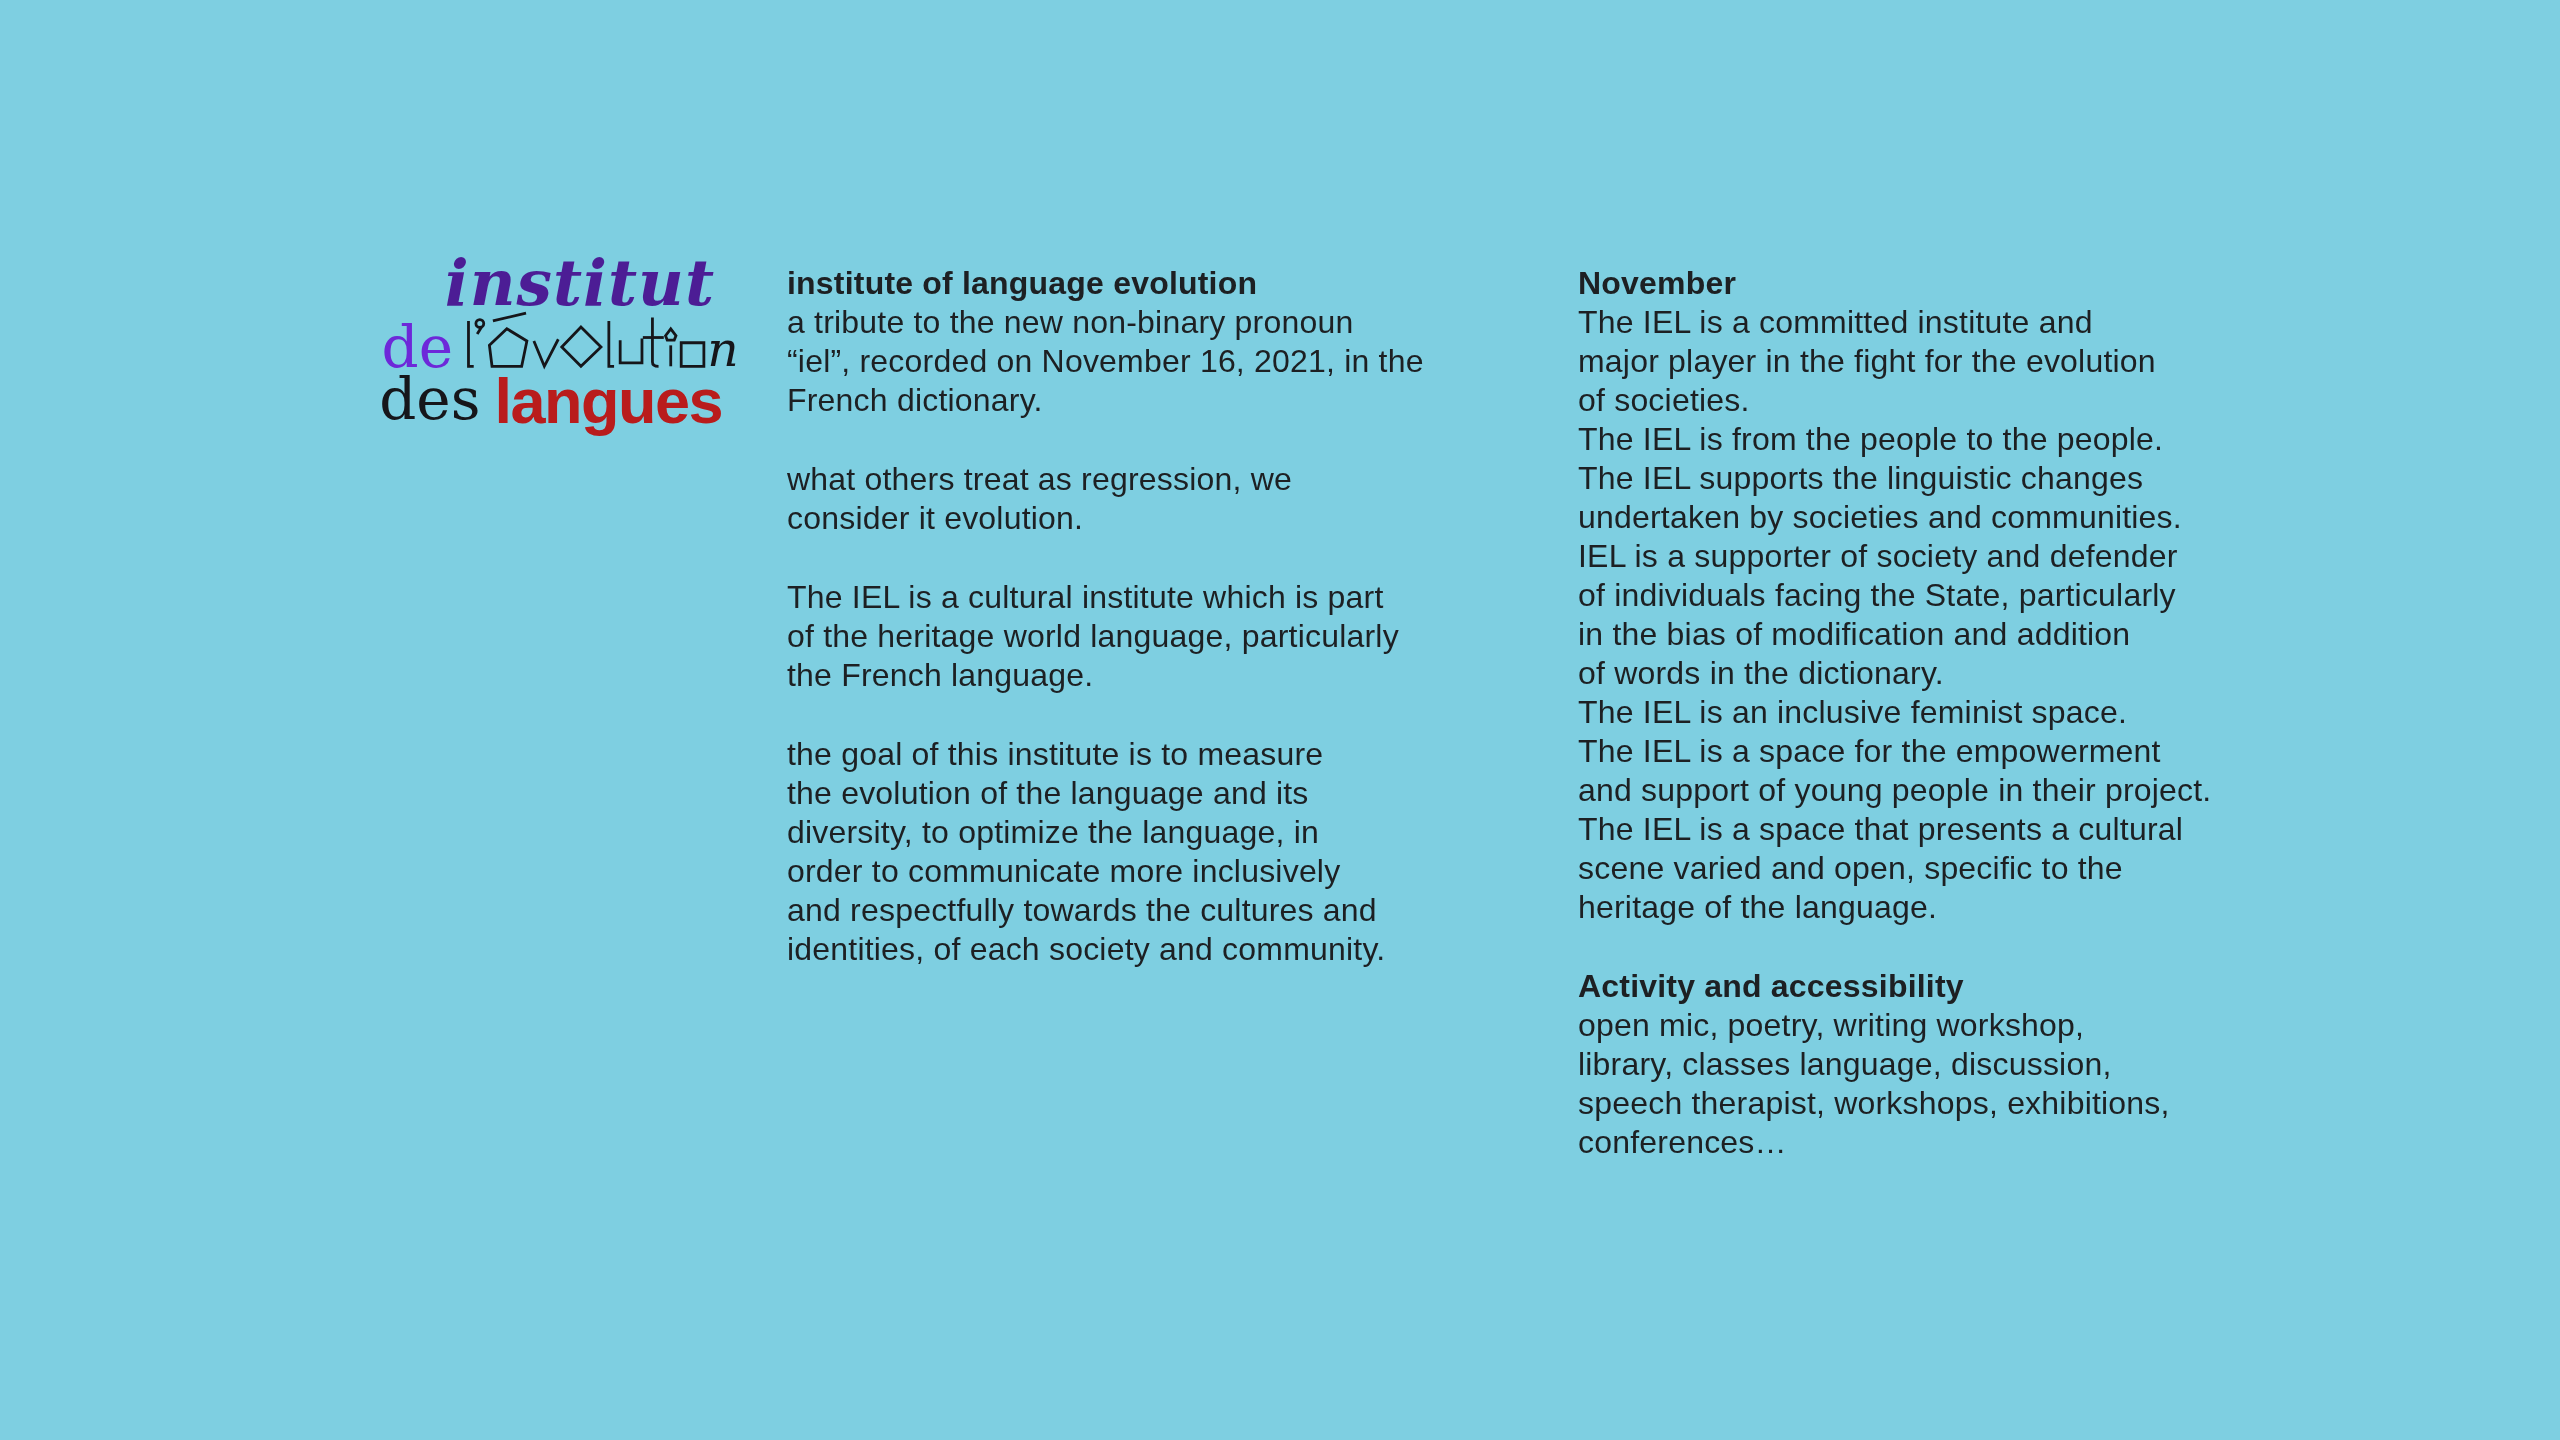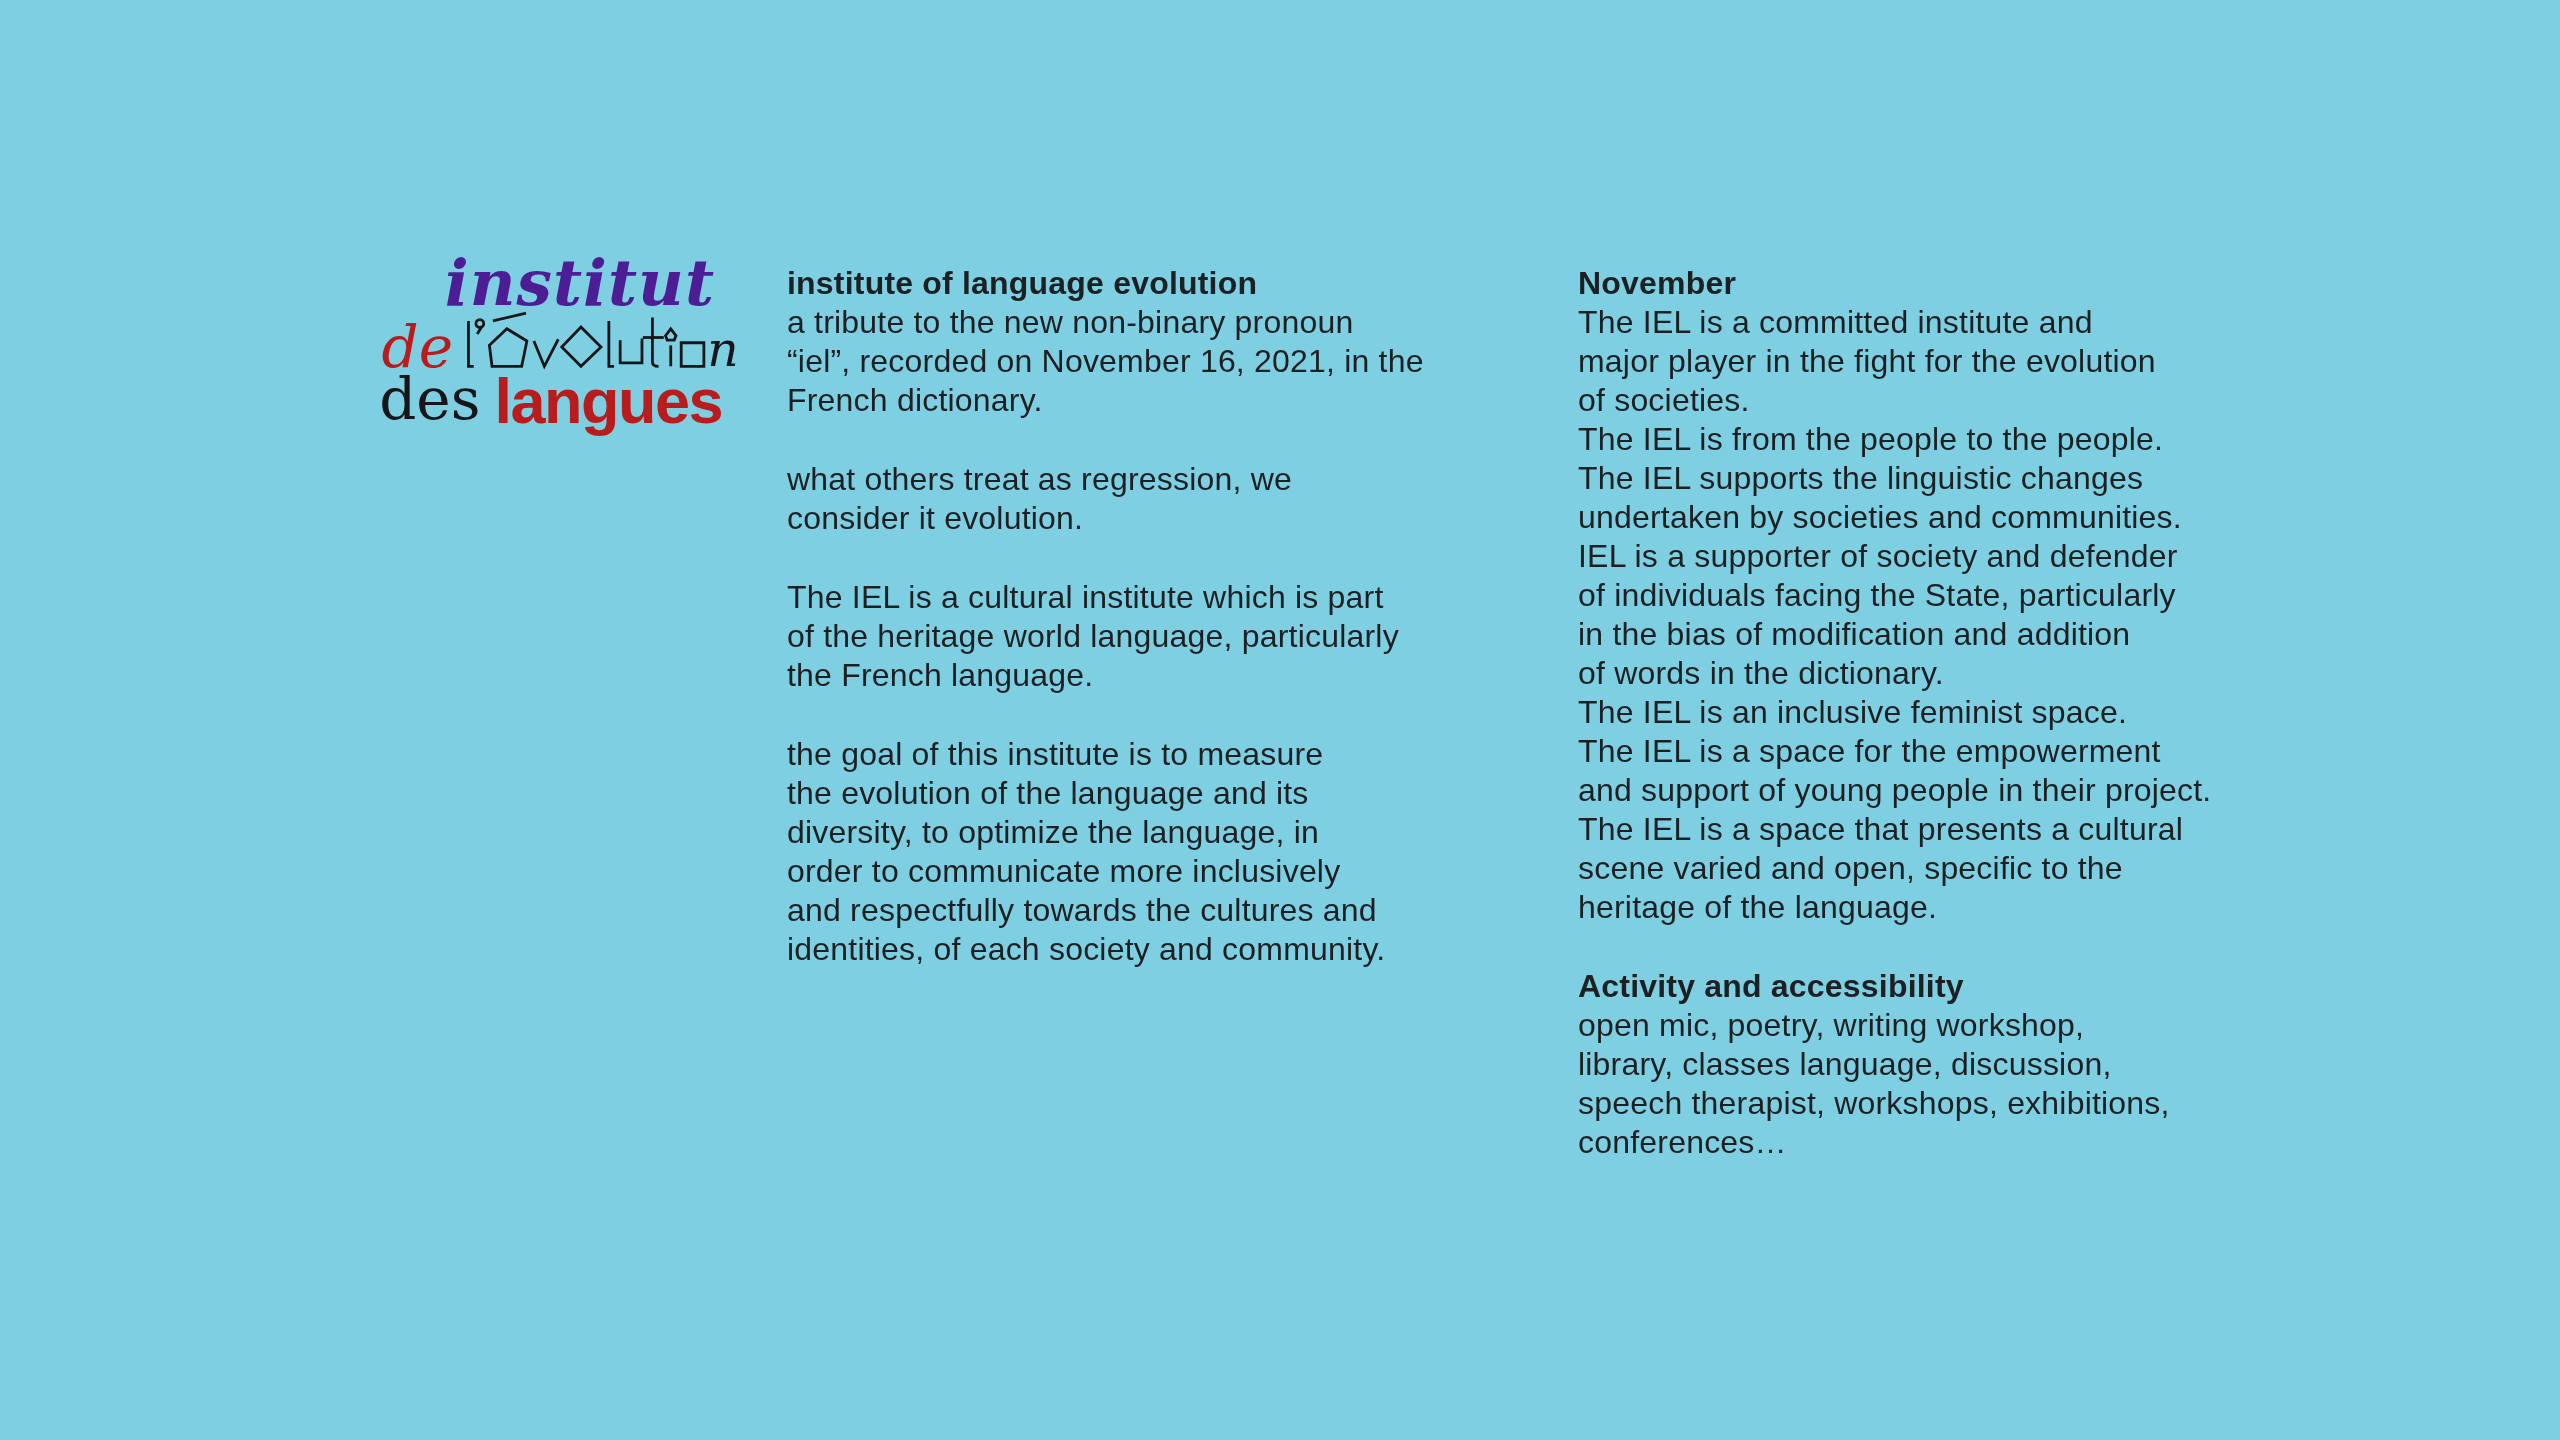--- a/index.html
+++ b/index.html
@@ -25,23 +25,22 @@
     white-space: nowrap;
   }
   .logo-line2 {
     position: absolute; right: 1823px; top: 310px;
     display: flex; align-items: flex-end;
     white-space: nowrap;
   }
   .logo-serif {
     font-family: "DejaVu Serif", serif;
     font-size: 58px; line-height: 1;
-    color: #b91c1c;
+    color: #6d28d9;
     padding-bottom: 2px;
-    font-style: italic;
   }
   .logo-svg { width: 272px; height: 62px; margin-left: 12px; margin-bottom: 6px; }
   .logo-svg .stroke { fill: none; stroke: #16161a; stroke-width: 3.2; stroke-linecap: butt; stroke-linejoin: miter; }
   .logo-line3 {
     position: absolute; right: 1838px; top: 370px;
     display: flex; align-items: flex-start;
     white-space: nowrap;
   }
   .logo-des {
     font-family: "DejaVu Serif", serif;

